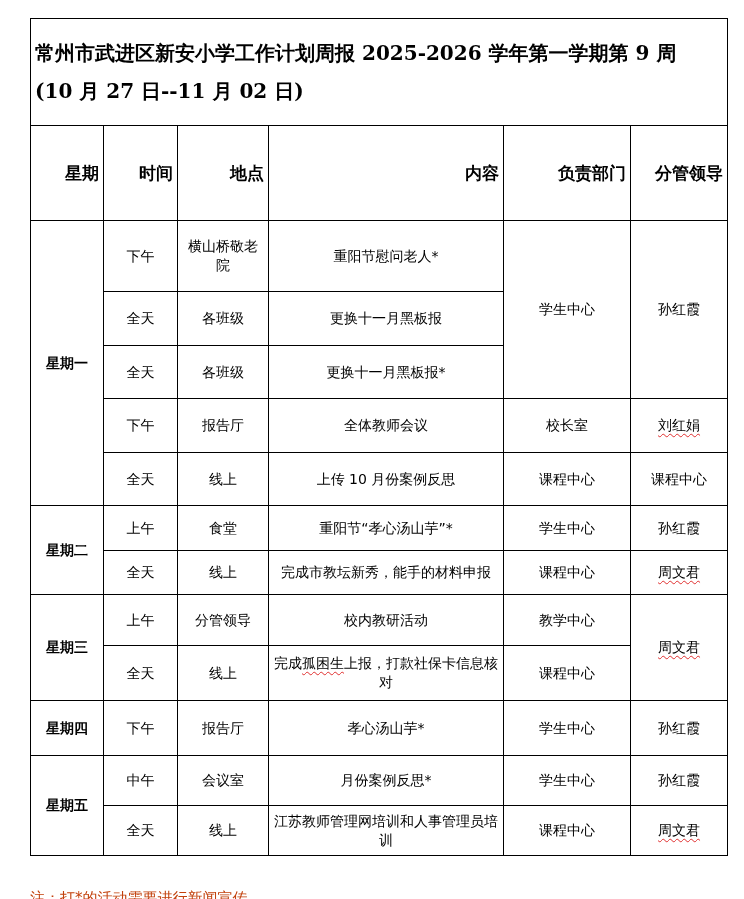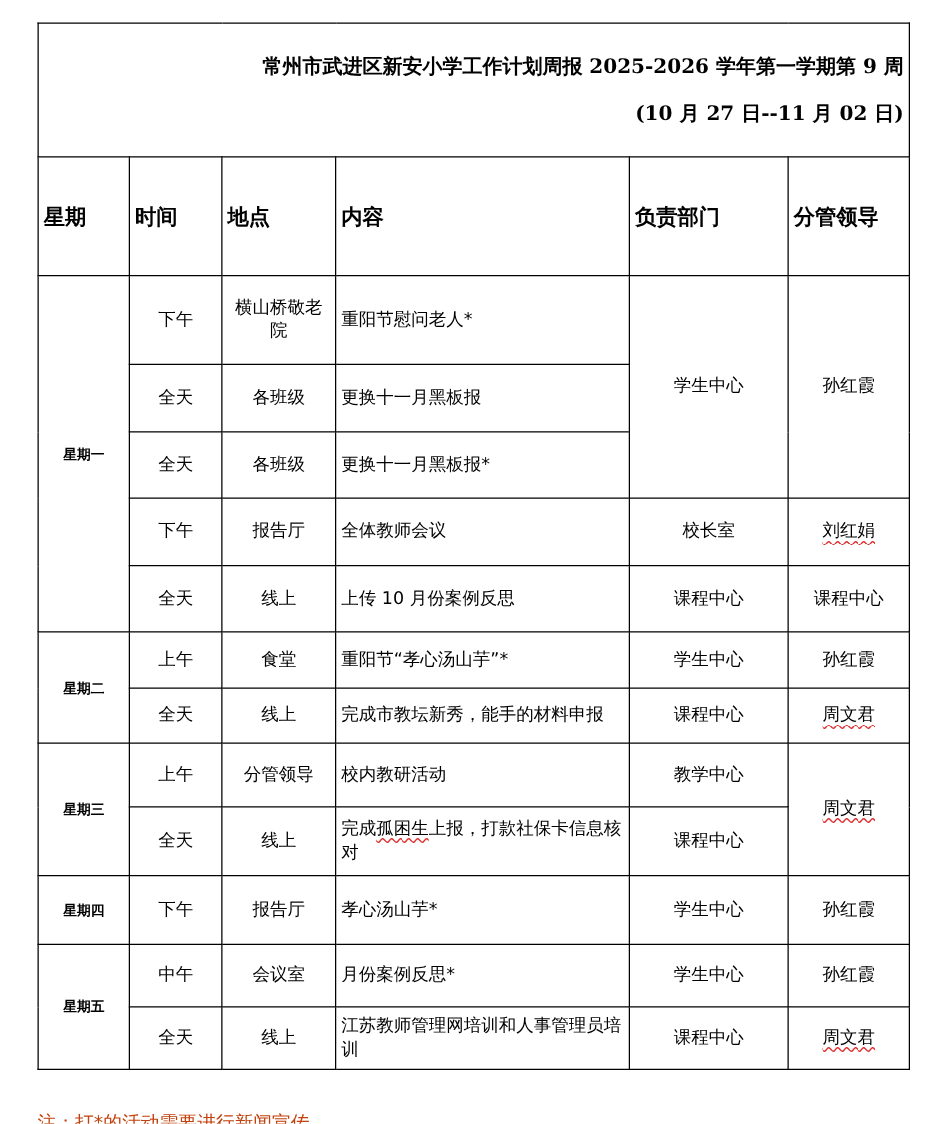--- a/index.html
+++ b/index.html
@@ -1,30 +1,30 @@
 <!DOCTYPE html>
 <html><head>
 <meta charset="utf-8">
 <style>
   html, body { margin: 0; padding: 0; background: #ffffff; }
   body { width: 744px; height: 899px; position: relative; overflow: hidden;
          font-family: "DejaVu Sans", "Liberation Sans", sans-serif; color: #000; }
   table.plan { position: absolute; left: 30px; top: 18px; width: 697px;
                border-collapse: collapse; table-layout: fixed; }
   table.plan td, table.plan th { border: 1.5px solid #000; padding: 0 4px; vertical-align: middle; }
-  .title-cell { height: 106px; text-align: right; font-family: "DejaVu Serif", "Liberation Serif", serif;
-                font-weight: bold; font-size: 16px; line-height: 26px; }
+  .title-cell { height: 106px; text-align: left; font-family: "DejaVu Serif", "Liberation Serif", serif;
+                font-weight: bold; font-size: 20px; line-height: 26px; }
   .title-cell .line1 { display: block; margin-bottom: 12px; }
   .title-cell .line2 { display: block; }
   th { height: 94px; font-family: "DejaVu Serif", "Liberation Serif", serif; font-weight: bold;
-       font-size: 17px; text-align: left; }
+       font-size: 17px; text-align: right; }
   td { font-size: 14px; line-height: 19px; }
   td.c { text-align: center; }
-  td.day { text-align: center; font-weight: bold; font-size: 11px; }
-  td.content { text-align: left; padding-left: 8px; }
+  td.day { text-align: center; font-weight: bold; font-size: 14px; }
+  td.content { text-align: center; padding-left: 8px; }
   .spell { text-decoration: underline wavy #e03030; text-decoration-thickness: 1px; text-underline-offset: 3px; }
   .note { position: absolute; left: 30px; top: 848px; font-size: 15px; color: #c2410c; margin-top: 41px; }
 </style>
 </head>
 <body>
 
 <table class="plan">
   <colgroup>
     <col style="width:73px">
       <col style="width:74px">

